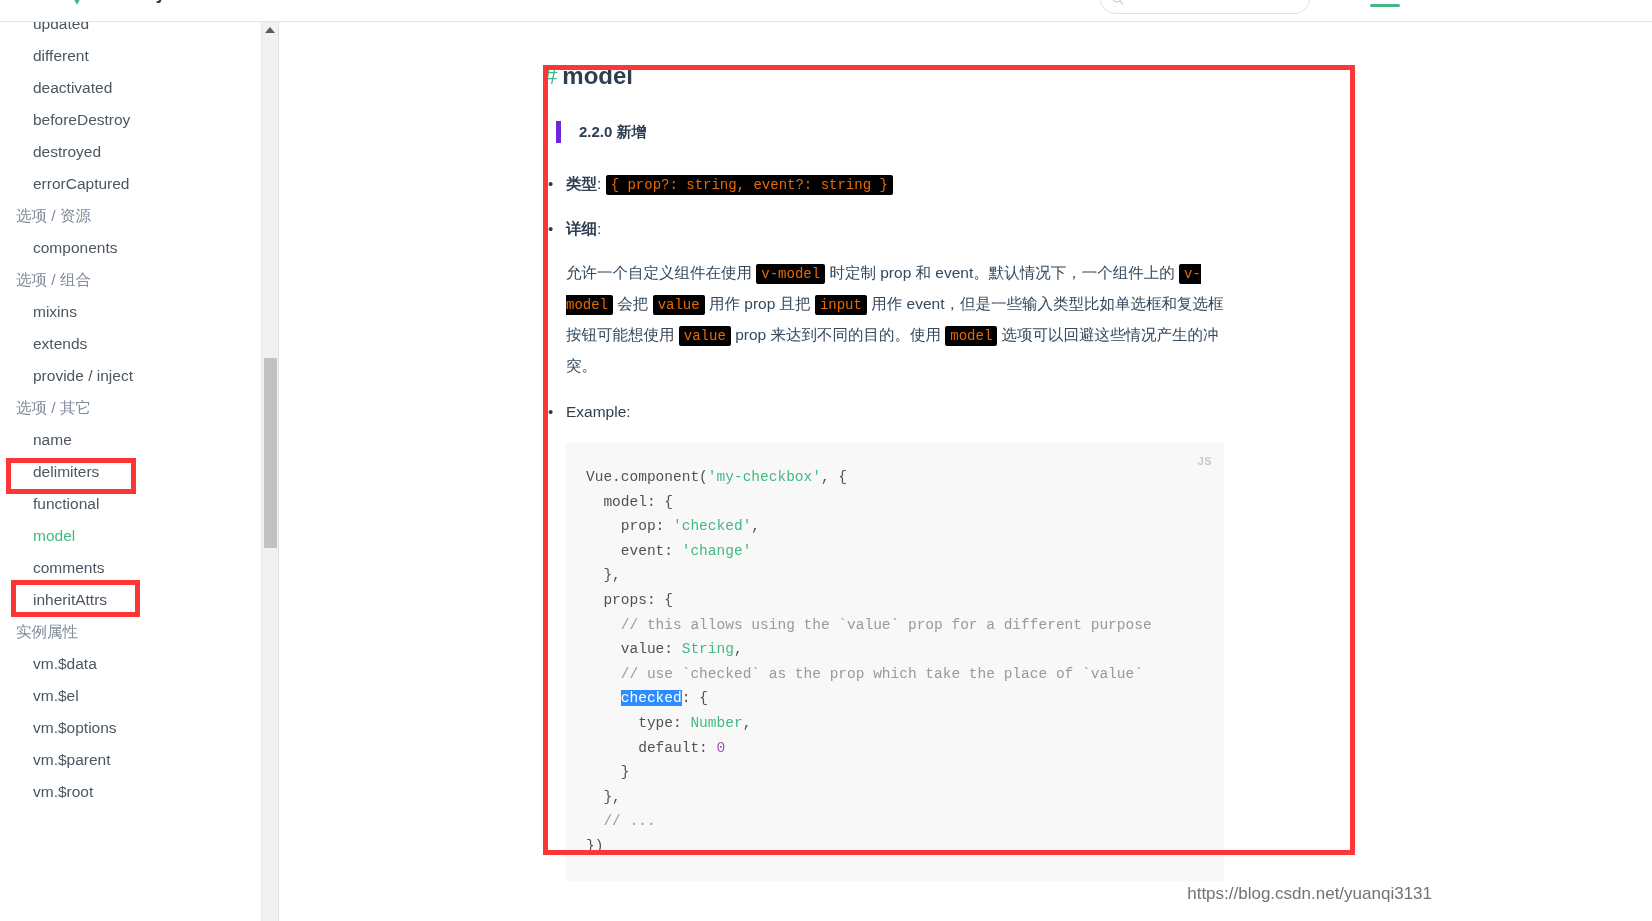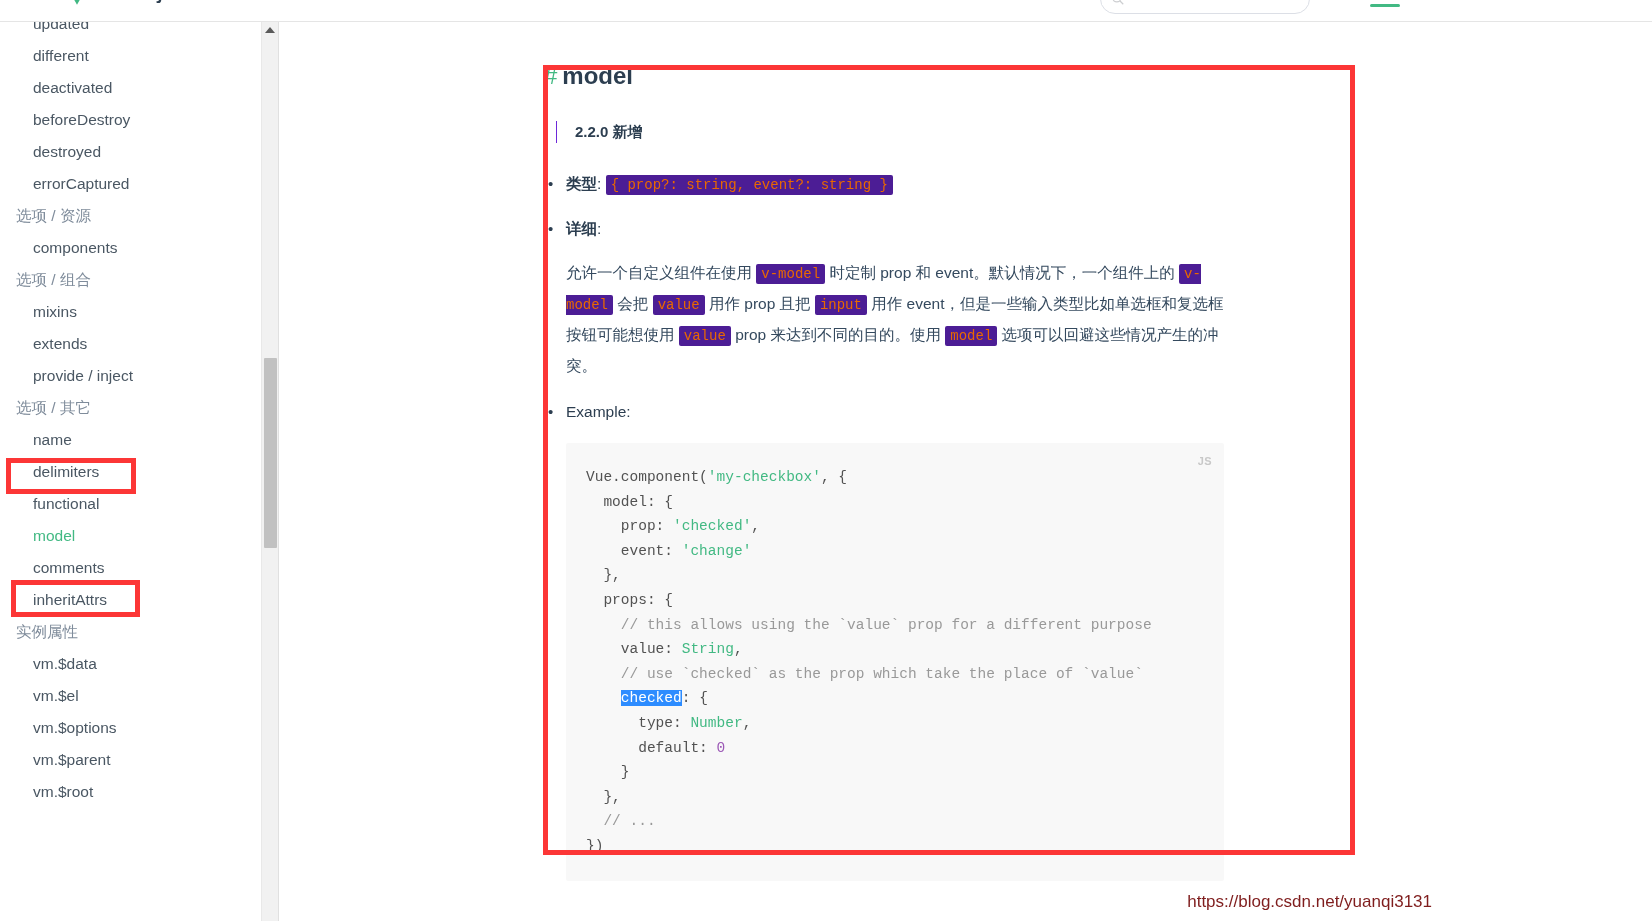--- a/index.html
+++ b/index.html
@@ -127,21 +127,21 @@
   h1.doc-title {
     font-size: 24px; color: #2c3e50; font-weight: 600;
     margin: 0 0 30px 0; line-height: 30px;
     position: relative;
   }
   h1.doc-title .hash {
     color: #42b983; font-weight: 400; margin-right: 5px;
   }
 
   .quote {
-    border-left: 1px solid #6d28d9;
+    border-left: 5px solid #6d28d9;
     padding: 0 0 0 18px;
     margin: 0 0 28px 12px;
     font-size: 15px; color: #2c3e50; font-weight: 700;
     line-height: 22px;
   }
 
   ul.doc-list {
     margin: 0; padding: 0 0 0 22px; list-style: none;
   }
   ul.doc-list > li {
@@ -150,21 +150,21 @@
     font-size: 15.5px; color: #2c3e50; line-height: 26px;
   }
   ul.doc-list > li::before {
     content: "•"; position: absolute; left: -18px; top: 0;
     color: #2c3e50; font-size: 15px;
   }
   .lbl-strong { font-weight: 700; }
 
   code.inline {
     font-family: "Liberation Mono", "DejaVu Sans Mono", monospace;
-    background: #4c1d95;
+    background: #000000;
     color: #e96900;
     font-size: 14px;
     padding: 2px 5px;
     border-radius: 2px;
   }
 
   .para {
     margin: 16px 0 0 0;
     font-size: 15.5px; color: #34495e; line-height: 30px;
     max-width: 660px;
@@ -206,22 +206,22 @@
   .redbox {
     position: absolute;
     border: 5px solid #fc3636;
     pointer-events: none;
   }
   #redbox-main   { left: 543px; top: 65px;  width: 812px; height: 790px; }
   #redbox-side-1 { left: 6px;   top: 458px; width: 130px; height: 36px; }
   #redbox-side-2 { left: 11px;  top: 580px; width: 129px; height: 37px; }
 
   .watermark {
-    position: absolute; right: 4px; bottom: 9px;
-    font-size: 17px; color: #7f1d1d;
+    position: absolute; right: 4px; bottom: 17px;
+    font-size: 17px; color: #737373;
     font-family: "Liberation Sans", sans-serif;
     white-space: nowrap;
   }
 </style>
 </head>
 <body>
 
 <div id="root">
 
   <div class="header">

